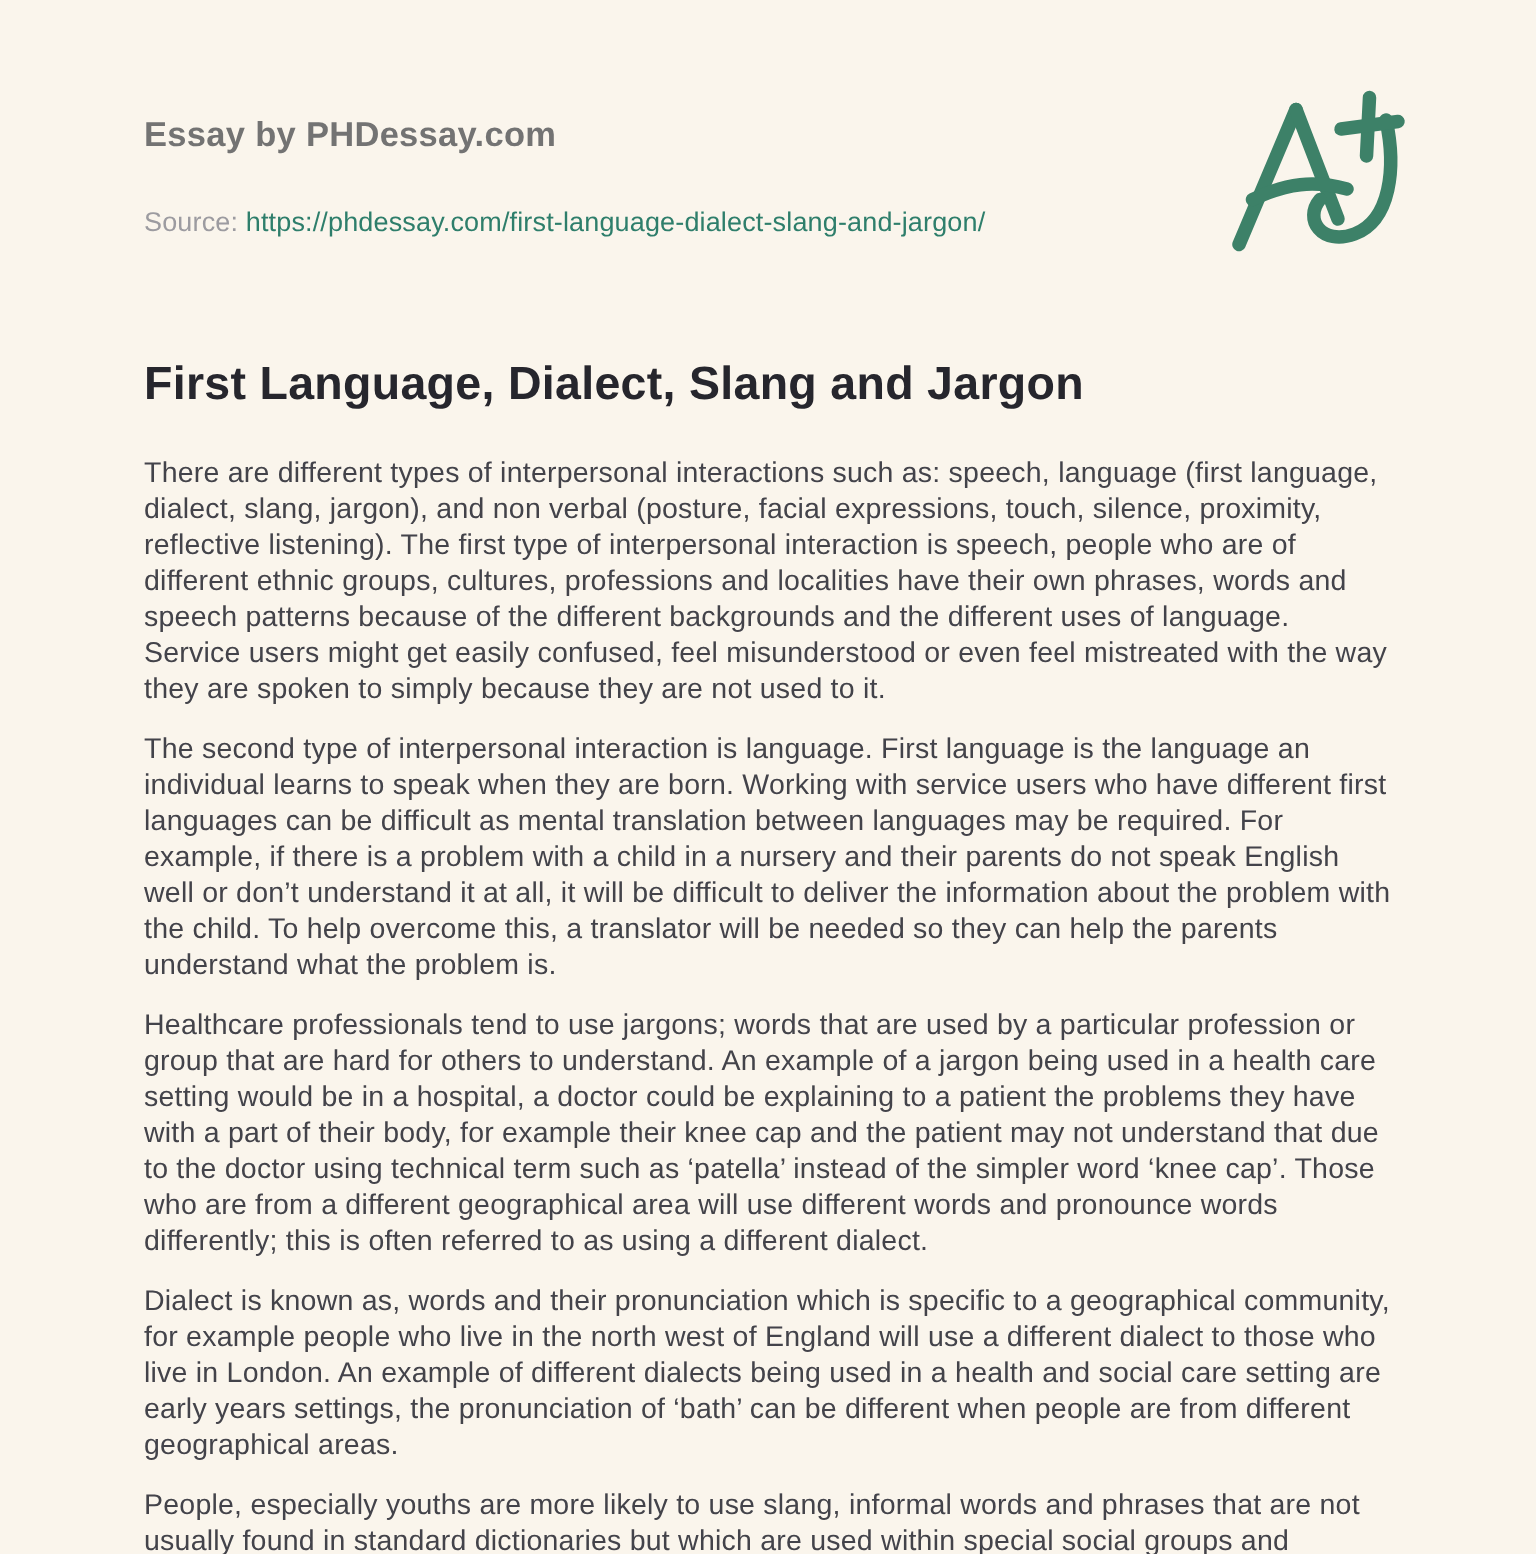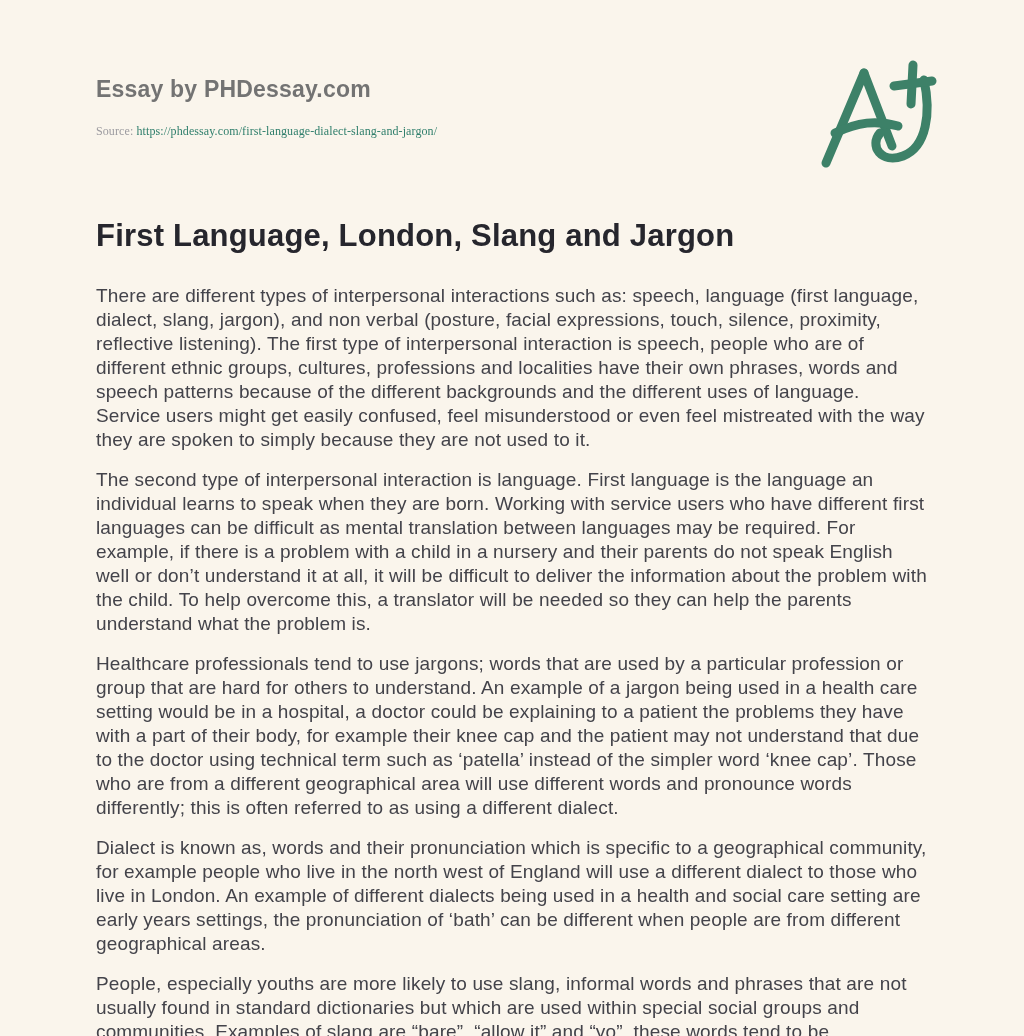--- a/index.html
+++ b/index.html
@@ -19,24 +19,23 @@
     padding: 76px 96px 0 96px;
   }
   .byline {
     margin: 0;
     font-size: 23px;
     font-weight: 700;
     color: #737373;
     letter-spacing: 0.2px;
   }
   .source-line {
-    margin-top: 21px;
-    font-size: 12px;
+    margin-top: 35px;
+    font-size: 18px;
     letter-spacing: 0.1px;
-    font-family: Liberation Serif, serif;
   }
   .source-label {
     color: #9c9ba0;
   }
   .source-link {
     color: #2e7e6b;
     text-decoration: none;
   }
   .logo {
     position: absolute;
@@ -85,21 +84,21 @@
         <path d="M50 13 L78 86"></path>
         <path d="M21 73 C 44 62, 62 60, 84 66"></path>
         <path d="M110 20 C 117 52, 113 87, 89 96 C 67 104, 55 86, 66 73"></path>
         <path d="M99 5 L97 44"></path>
         <path d="M80 26 L118 21"></path>
       </svg>
     </div>
   </header>
 
   <main>
-    <h1 class="title">First Language, London, Slang and Jargon</h1>
+    <h1 class="title">First Language, Dialect, Slang and Jargon</h1>
 
     <div class="body-copy">
       <p>There are different types of interpersonal interactions such as: speech, language (first language, dialect, slang, jargon), and non verbal (posture, facial expressions, touch, silence, proximity, reflective listening). The first type of interpersonal interaction is speech, people who are of different ethnic groups, cultures, professions and localities have their own phrases, words and speech patterns because of the different backgrounds and the different uses of language. Service users might get easily confused, feel misunderstood or even feel mistreated with the way they are spoken to simply because they are not used to it.</p>
       <p>The second type of interpersonal interaction is language. First language is the language an individual learns to speak when they are born. Working with service users who have different first languages can be difficult as mental translation between languages may be required. For example, if there is a problem with a child in a nursery and their parents do not speak English well or don’t understand it at all, it will be difficult to deliver the information about the problem with the child. To help overcome this, a translator will be needed so they can help the parents understand what the problem is.</p>
       <p>Healthcare professionals tend to use jargons; words that are used by a particular profession or group that are hard for others to understand. An example of a jargon being used in a health care setting would be in a hospital, a doctor could be explaining to a patient the problems they have with a part of their body, for example their knee cap and the patient may not understand that due to the doctor using technical term such as ‘patella’ instead of the simpler word ‘knee cap’. Those who are from a different geographical area will use different words and pronounce words differently; this is often referred to as using a different dialect.</p>
       <p>Dialect is known as, words and their pronunciation which is specific to a geographical community, for example people who live in the north west of England will use a different dialect to those who live in London. An example of different dialects being used in a health and social care setting are early years settings, the pronunciation of ‘bath’ can be different when people are from different geographical areas.</p>
       <p>People, especially youths are more likely to use slang, informal words and phrases that are not usually found in standard dictionaries but which are used within special social groups and communities. Examples of slang are “bare”, “allow it” and “yo”, these words tend to be exchanged between friends. In health and social care settings, it is highly unlikely that slang will be exchanged between ant of the professionals however setting which have young people, for example sexual health clinics, may have the exchanges of slang sometimes between the professional and patient, the patient may be used to say such words so it can easily slip out w</p>
     </div>
   </main>
 

